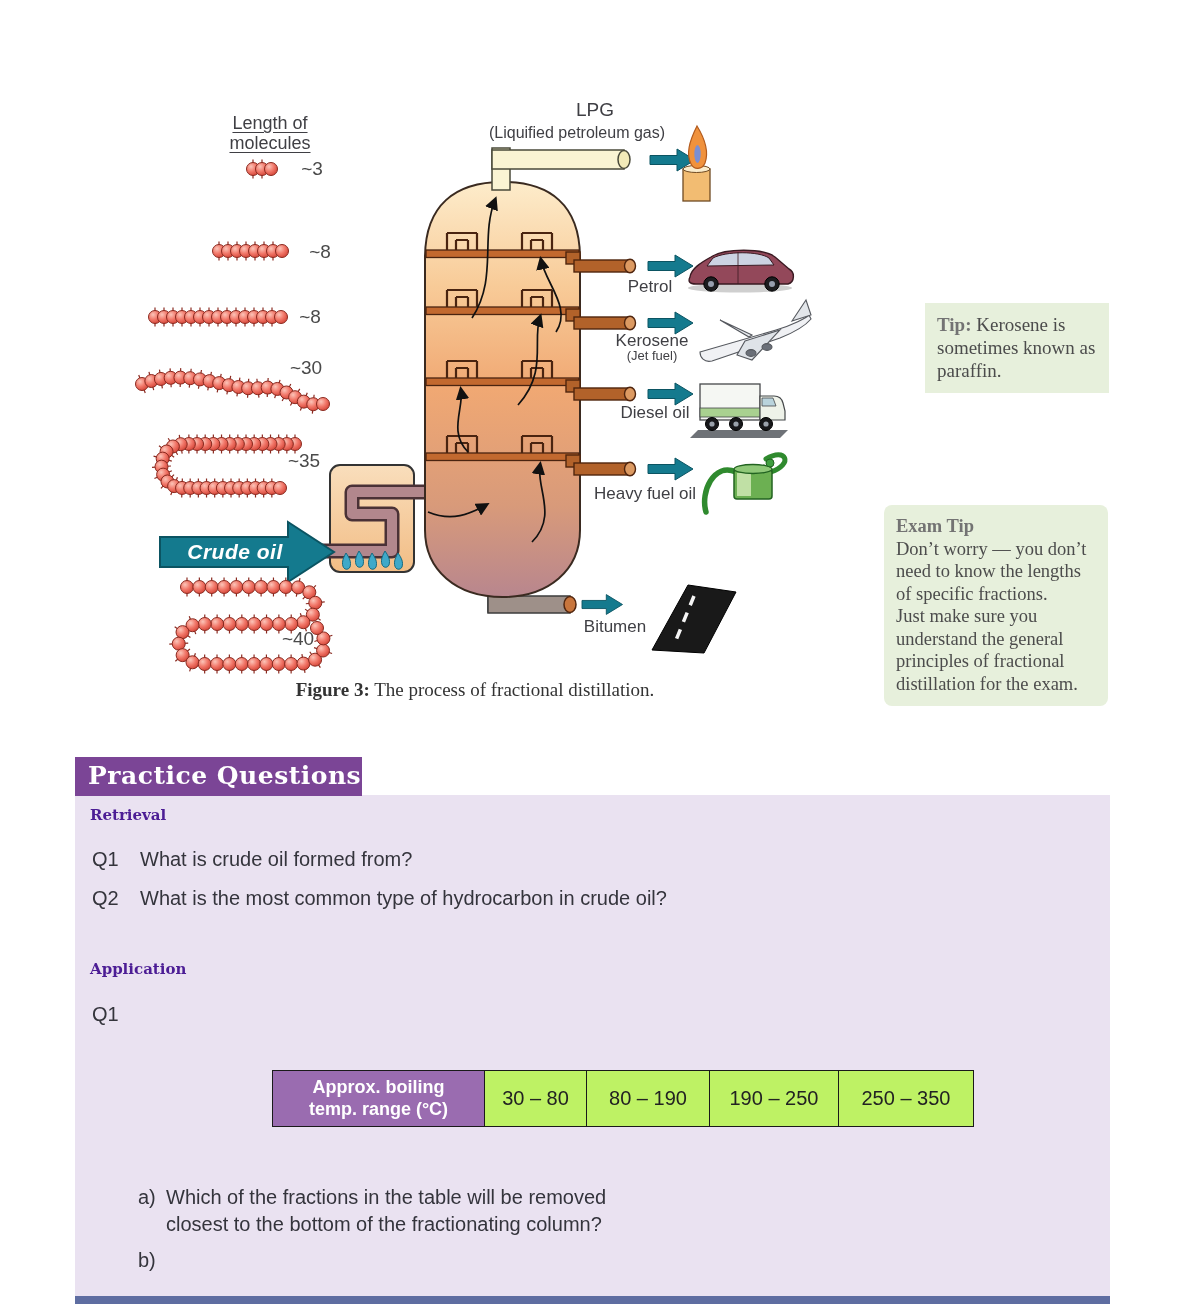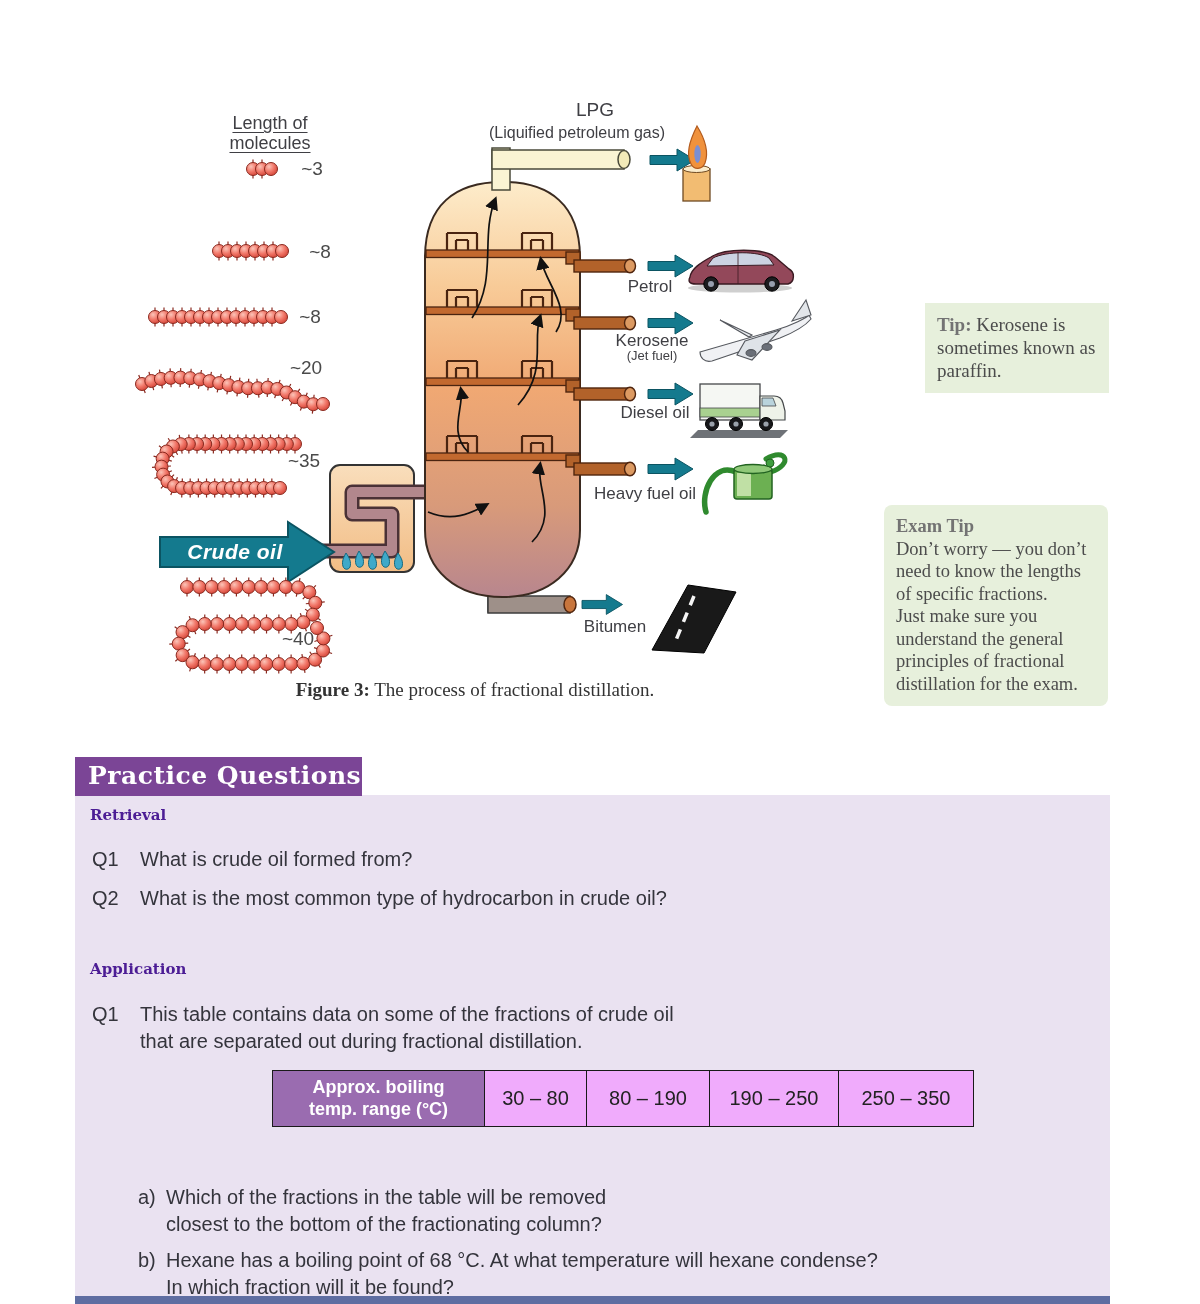--- a/index.html
+++ b/index.html
@@ -30,21 +30,21 @@
   .sec-title{position:absolute;z-index:3;color:#4c1d95;font-family:"DejaVu Serif",serif;
              font-weight:bold;font-size:15px;}
   .qrow{position:absolute;z-index:3;display:flex;color:#34343c;font-size:20px;line-height:27px;}
   .qnum{width:48px;flex:none;}
   .subqnum{width:28px;flex:none;}
   
   .ftable{position:absolute;left:272px;top:1070px;z-index:3;border-collapse:collapse;}
   .ftable td{border:1.6px solid #1a1a1a;text-align:center;vertical-align:middle;padding:0 4px;}
   .ftable .pcell{background:#9a6cb0;color:#fff;font-weight:bold;font-size:18px;line-height:1.18;}
   .ftable .hcell{background:#fff;font-weight:bold;font-size:19px;color:#111;}
-  .ftable .vcell{background:#f0abfc;font-size:20px;color:#222;}
+  .ftable .vcell{background:#bef264;font-size:20px;color:#222;}
   .r1{height:36px;} .r2{height:56px;}
   .c0{width:183px;} .c1{width:93px;} .c2{width:114px;} .c3{width:120px;} .c4{width:126px;}
 </style>
 </head>
 <body>
 
 <svg id="diagram-svg" width="1200" height="740" viewBox="0 0 1200 740">
   <defs>
     <linearGradient id="colg" x1="0" y1="0" x2="0" y2="1">
       <stop offset="0%" stop-color="#fdeccb"></stop>
@@ -473,21 +473,21 @@
       <circle cx="168.05548095703125" cy="80.52424621582031" r="6.5" fill="url(#atomg)" stroke="#8a2a20" stroke-width="1"></circle>
       <circle cx="168.4154052734375" cy="68.40829467773438" r="6.5" fill="url(#atomg)" stroke="#8a2a20" stroke-width="1"></circle>
       <circle cx="162" cy="58" r="6.5" fill="url(#atomg)" stroke="#8a2a20" stroke-width="1"></circle>
     </svg>
   </div>
 
 <div class="dlabel hand17 underl" style="left:190px;top:113px;width:160px;font-size:18px;">Length of molecules</div>
 <div class="dlabel hand19" style="left:292px;top:158px;width:40px;">~3</div>
 <div class="dlabel hand19" style="left:300px;top:241px;width:40px;">~8</div>
 <div class="dlabel hand19" style="left:288px;top:306px;width:44px;">~8</div>
-<div class="dlabel hand19" style="left:282px;top:357px;width:48px;">~20</div>
+<div class="dlabel hand19" style="left:282px;top:357px;width:48px;">~30</div>
 <div class="dlabel hand19" style="left:280px;top:450px;width:48px;">~35</div>
 <div class="dlabel hand19" style="left:274px;top:628px;width:48px;">~40</div>
 
 <div class="dlabel" style="left:540px;top:99px;width:110px;font-size:19px;">LPG</div>
 <div class="dlabel" style="left:468px;top:124px;width:218px;font-size:16px;">(Liquified petroleum gas)</div>
 <div class="dlabel hand17" style="left:610px;top:277px;width:80px;">Petrol</div>
 <div class="dlabel hand17" style="left:602px;top:331px;width:100px;">Kerosene</div>
 <div class="dlabel" style="left:602px;top:349px;width:100px;font-size:13px;">(Jet fuel)</div>
 <div class="dlabel hand17" style="left:600px;top:403px;width:110px;">Diesel oil</div>
 <div class="dlabel hand17" style="left:580px;top:484px;width:130px;">Heavy fuel oil</div>
@@ -522,22 +522,20 @@
   <span>What is crude oil formed from?</span>
 </div>
 <div class="qrow" style="left:92px;top:885px;width:960px;">
   <span class="qnum">Q2</span>
   <span>What is the most common type of hydrocarbon in crude oil?</span>
 </div>
 
 <div class="sec-title" style="left:90px;top:960px;">Application</div>
 <div class="qrow" style="left:92px;top:1001px;width:960px;">
   <span class="qnum">Q1</span>
-  <span class="preline">This table contains data on some of the fractions of crude oil
-that are separated out during fractional distillation.</span>
 </div>
 
 <table class="ftable">
   <tbody>
   <tr class="r2">
     <td class="pcell c0" style="padding:0 14px;">Approx. boiling temp. range (°C)</td>
     <td class="vcell c1">30 – 80</td>
     <td class="vcell c2">80 – 190</td>
     <td class="vcell c3">190 – 250</td>
     <td class="vcell c4">250 – 350</td>
@@ -545,15 +543,13 @@
 </tbody>
   </table>
 
 <div class="qrow" style="left:138px;top:1184px;width:940px;">
   <span class="subqnum">a)</span>
   <span class="preline">Which of the fractions in the table will be removed
 closest to the bottom of the fractionating column?</span>
 </div>
 <div class="qrow" style="left:138px;top:1247px;width:960px;">
   <span class="subqnum">b)</span>
-  <span class="preline">Hexane has a boiling point of 68 °C.  At what temperature will hexane condense?
-In which fraction will it be found?</span>
 </div>
 
 </body></html>

